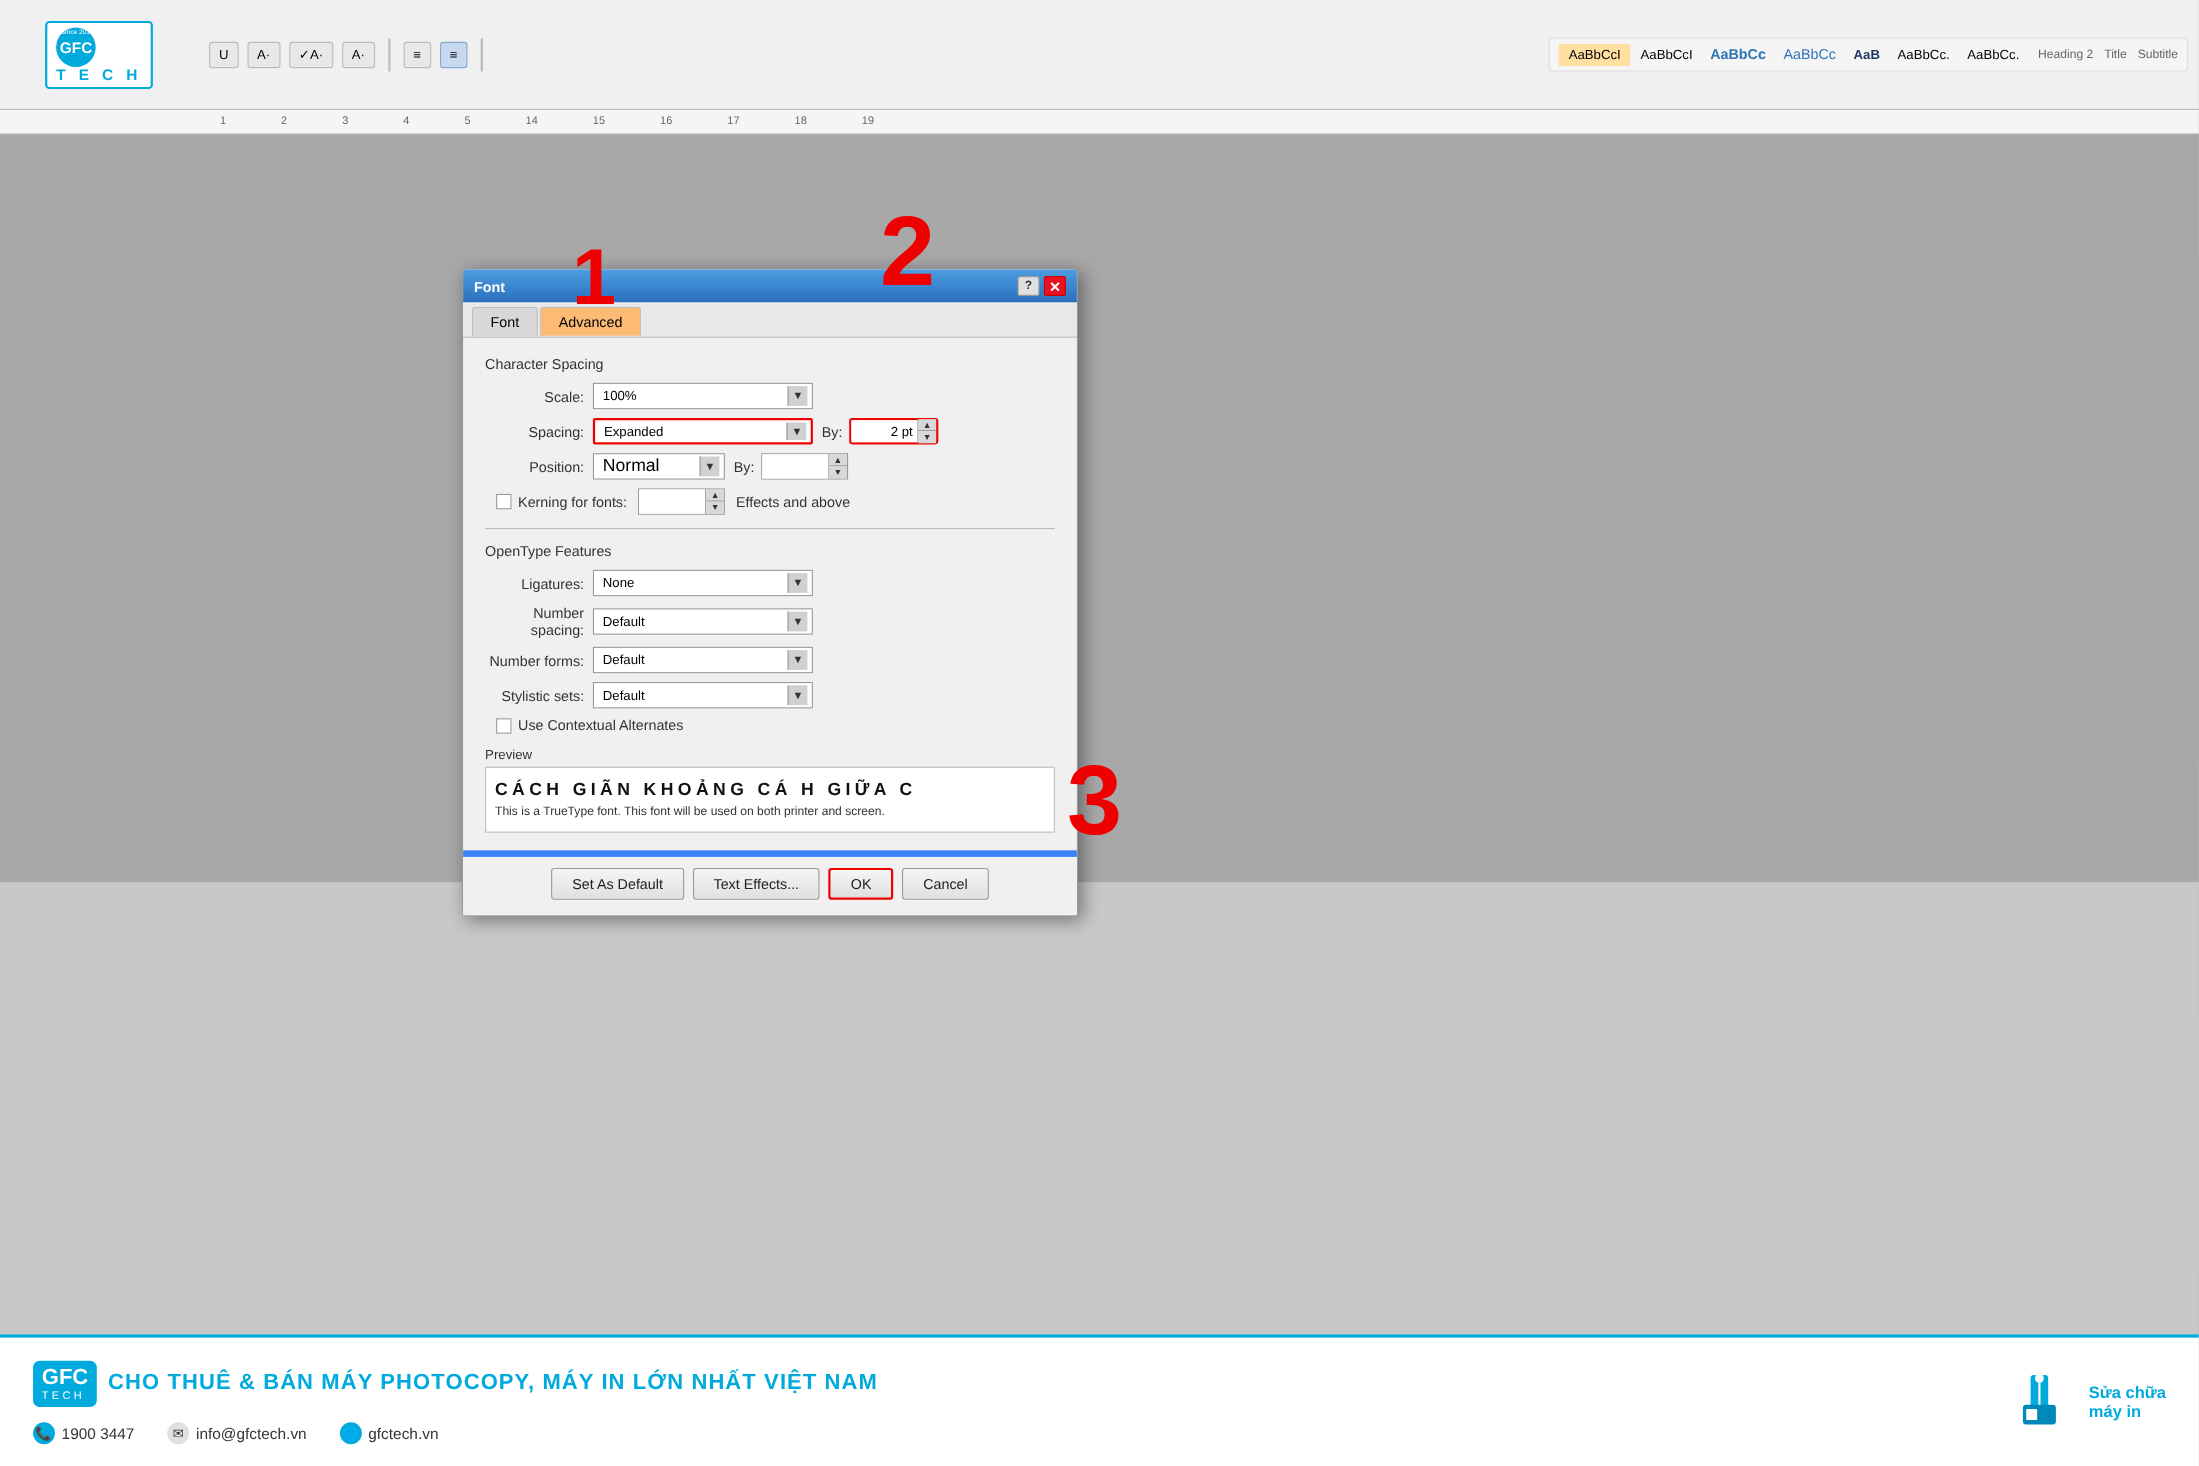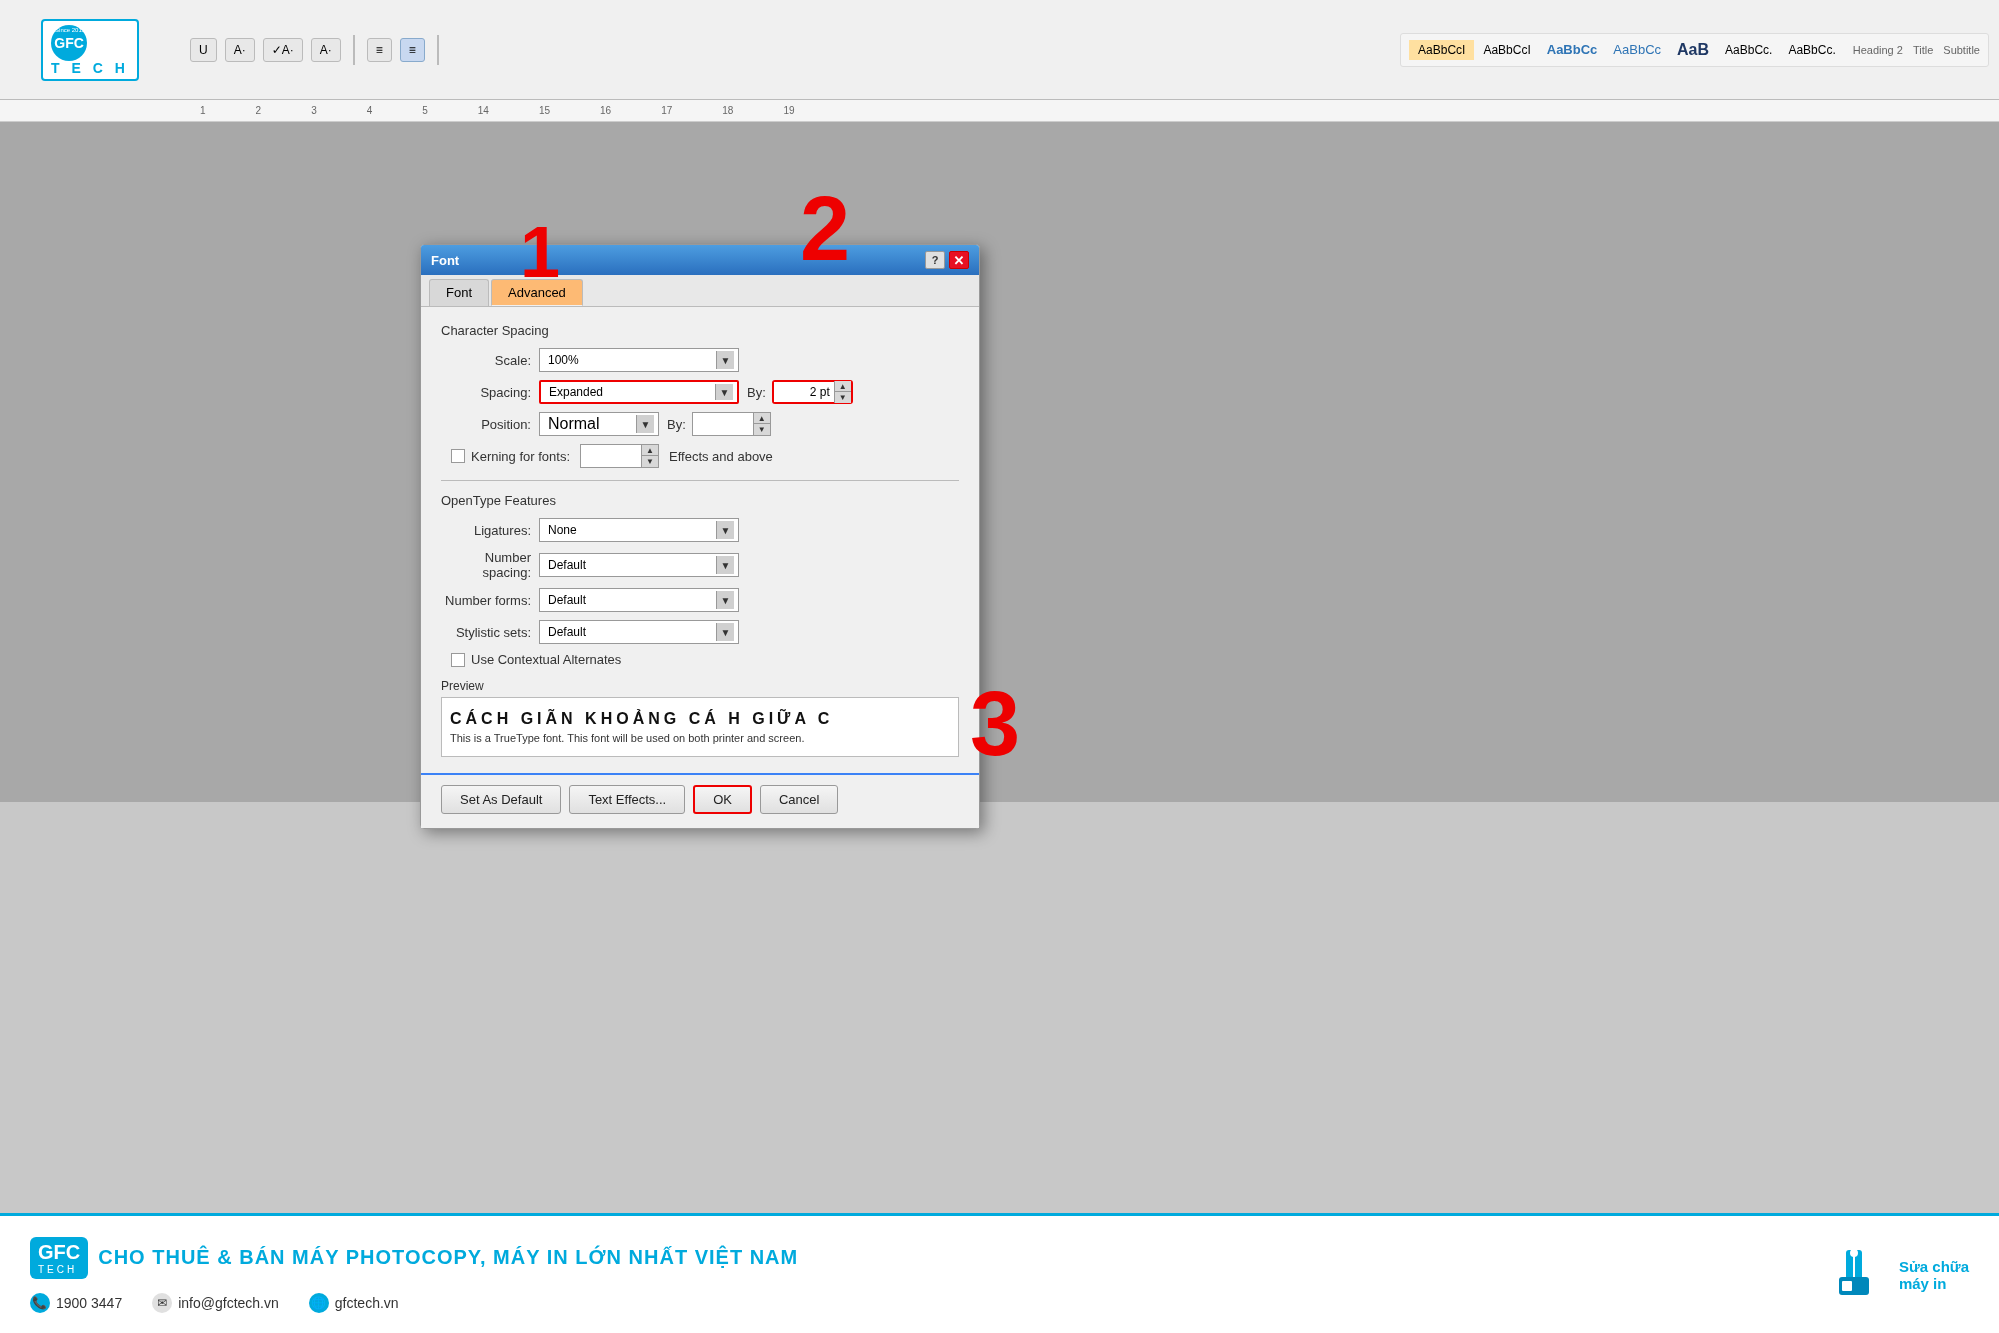--- a/index.html
+++ b/index.html
@@ -77,21 +77,21 @@
 
     .style-item {
       padding: 2px 6px;
       font-size: 12px;
       border: 1px solid transparent;
       cursor: pointer;
       white-space: nowrap;
     }
 
     .style-item.heading2 { color: #2e74b5; font-weight: bold; font-size: 13px; }
-    .style-item.aab-bold { font-size: 16px; font-weight: bold; color: #1f3864; }
+    .style-item.aab-bold { font-size: 12px; font-weight: bold; color: #1f3864; }
 
     
     .ruler {
       height: 22px;
       background: #f5f5f5;
       border-bottom: 1px solid #ccc;
       display: flex;
       align-items: center;
       padding-left: 200px;
       font-size: 10px;
@@ -390,24 +390,24 @@
       margin-bottom: 4px;
     }
 
     .preview-note {
       font-size: 11px;
       color: #333;
     }
 
     .dialog-footer {
       display: flex;
-      justify-content: flex-start;
+      justify-content: center;
       gap: 8px;
       padding: 10px 20px 14px;
-      border-top: 2px solid #3b82f6;
+      border-top: 6px solid #3b82f6;
       background: #f0f0f0;
     }
 
     .footer-btn {
       padding: 5px 18px;
       border: 1px solid #999;
       background: linear-gradient(to bottom, #f5f5f5, #e0e0e0);
       border-radius: 3px;
       cursor: pointer;
       font-size: 13px;

